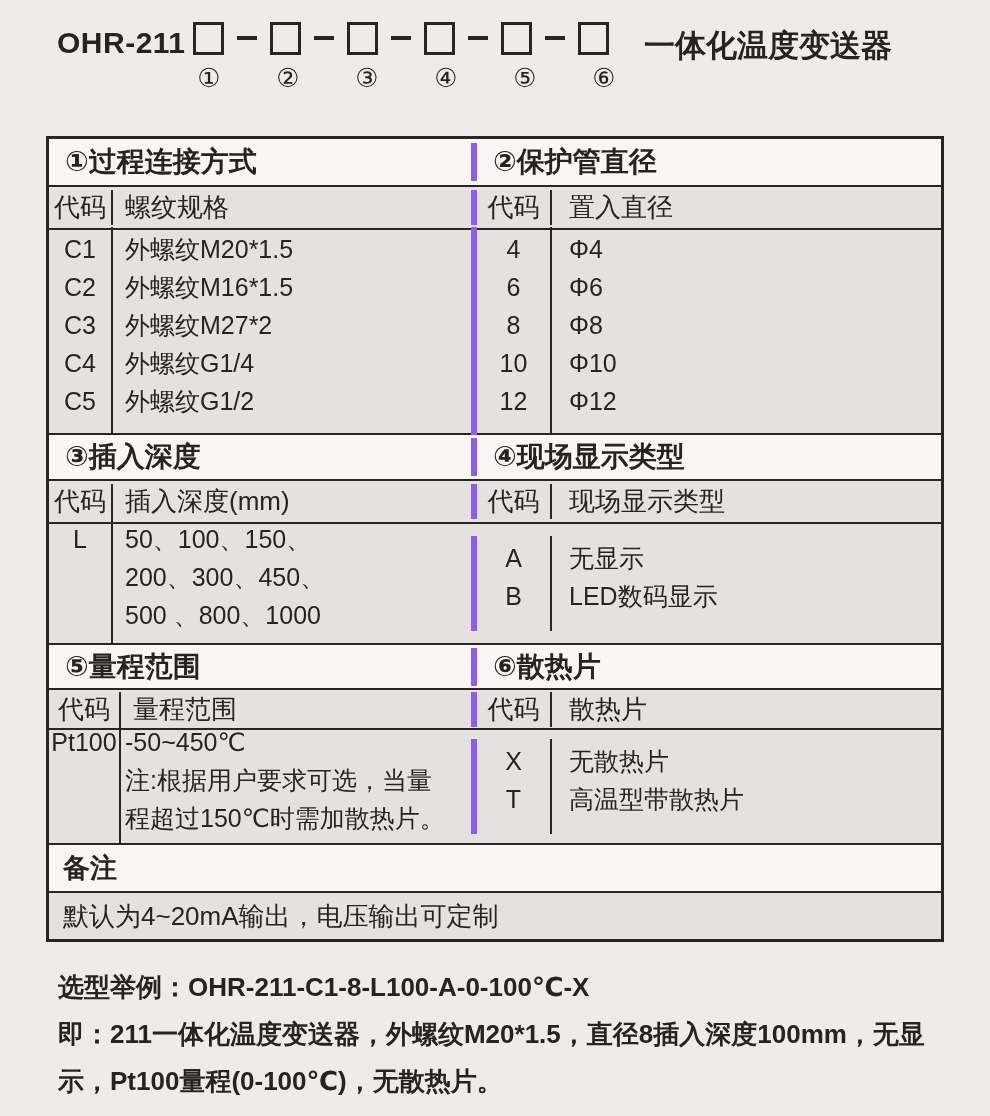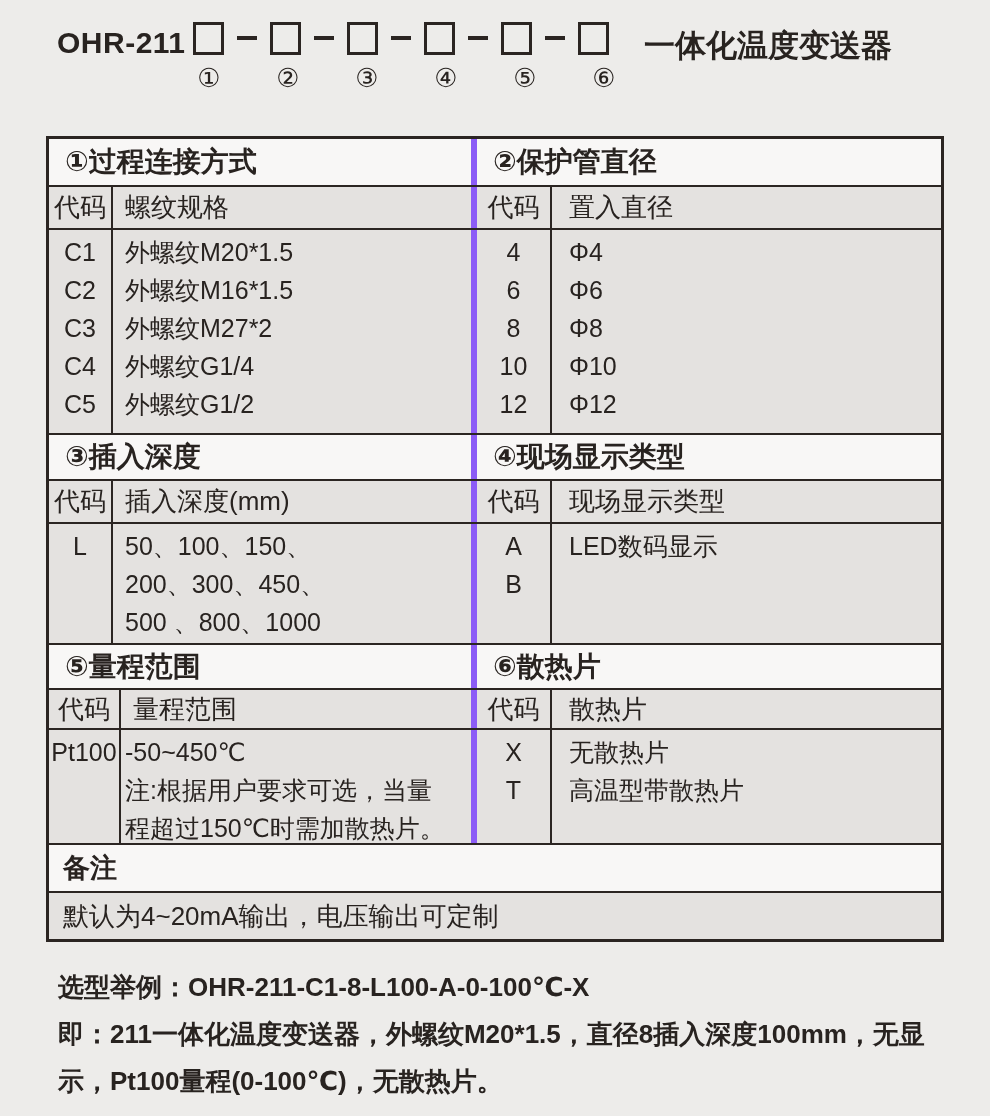--- a/index.html
+++ b/index.html
@@ -20,21 +20,21 @@
   .marker { position:absolute; top:63px; width:32px; text-align:center; font-size:26px; font-weight:400; }
 
   
   .spec-table {
     position:absolute; left:46px; top:136px;
     width:898px; height:806px; box-sizing:border-box;
     border:3px solid #2b2522;
     background:#e4e2e0;
     display:flex; flex-direction:column;
   }
-  .band { display:flex; box-sizing:border-box; border-bottom:2px solid #2b2522; flex:none; }
+  .band { display:flex; box-sizing:border-box; border-bottom:2px solid #2b2522; flex:none;align-items:center; }
   .band.noline { border-bottom:none; }
   .titles { background:#f8f7f6; }
   .h48{height:48px} .h43{height:43px} .h205{height:205px} .h46{height:46px}
   .h121{height:121px} .h45{height:45px} .h40{height:40px} .h115{height:115px}
   .half-l { width:422px; box-sizing:border-box; display:flex; flex:none; }
   .half-r { flex:1; box-sizing:border-box; border-left:6px solid #8b5cf6; display:flex; }
   .title-cell { display:flex; align-items:center; padding-left:16px; font-size:28px; font-weight:700; width:100%; }
   .code-cell { box-sizing:border-box; border-right:2px solid #2b2522; display:flex; align-items:center; justify-content:center; font-size:26px; font-weight:500; flex:none; }
   .w64{width:64px} .w72{width:72px} .w75{width:75px}
   .value-cell { flex:1; display:flex; align-items:center; padding-left:12px; font-size:26px; font-weight:500; }
@@ -165,20 +165,21 @@
         <div class="cell-line">200、300、450、</div>
         <div class="cell-line">500 、800、1000</div>
       </div>
     </div>
     <div class="half-r">
       <div class="codes-col w75">
         <div class="cell-line">A</div>
         <div class="cell-line">B</div>
       </div>
       <div class="values-col">
+        <div class="cell-line">无显示</div>
         <div class="cell-line">LED数码显示</div>
       </div>
     </div>
   </div>
 
   <div class="band titles h45">
     <div class="half-l">
         <div class="title-cell">⑤量程范围</div>
       </div>
     <div class="half-r">

